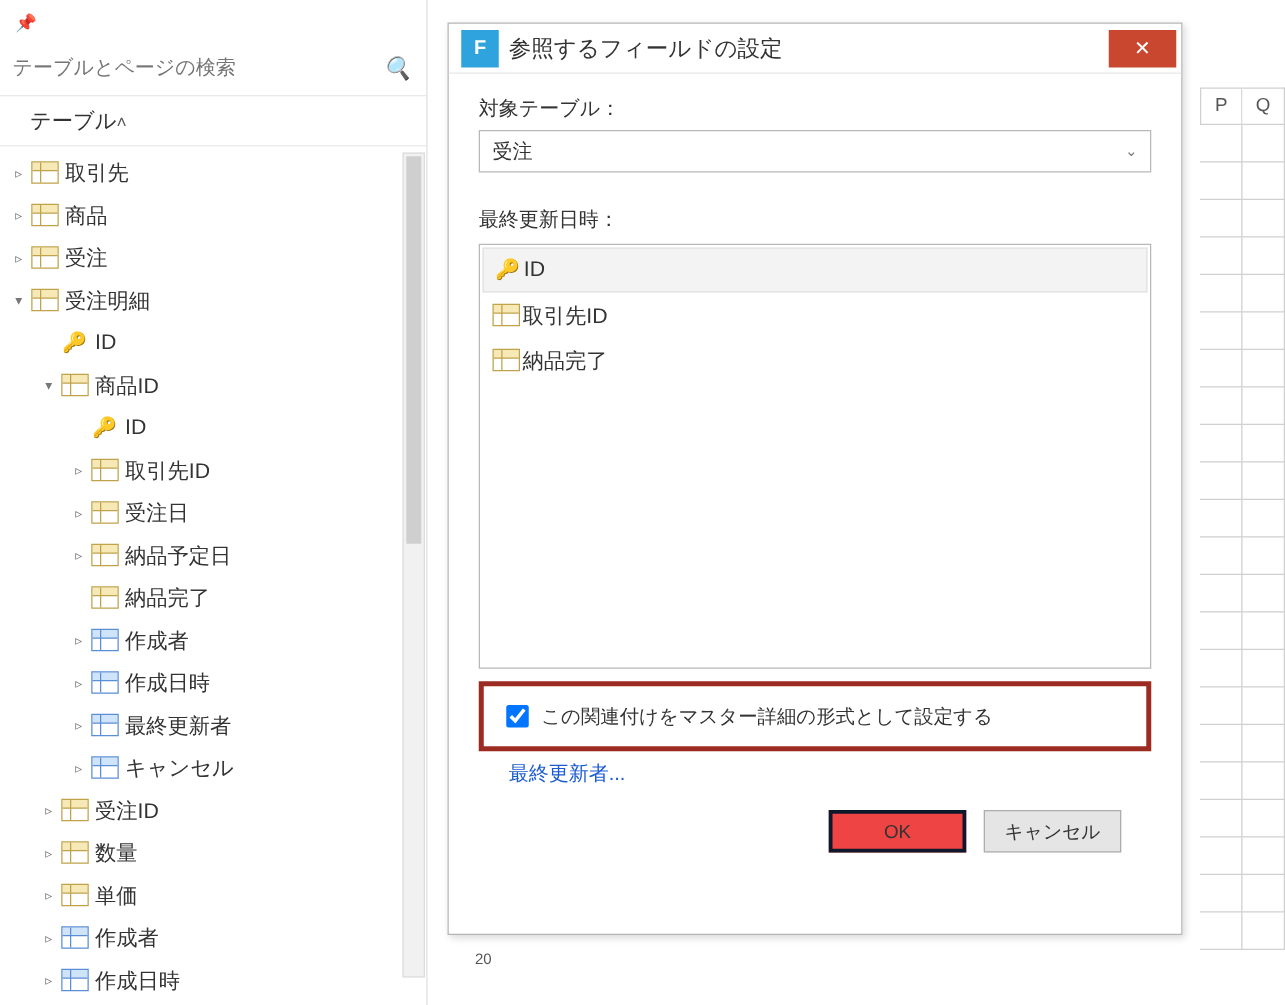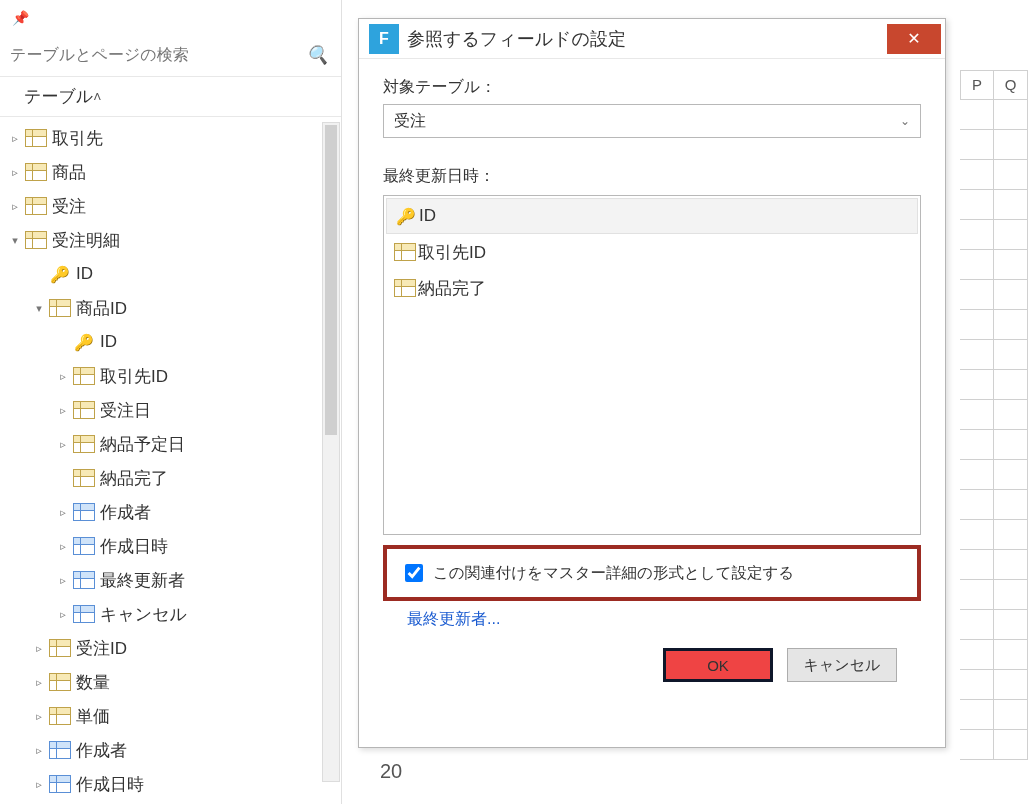--- a/index.html
+++ b/index.html
@@ -144,21 +144,21 @@
     text-align:center;line-height:28px;font-size:15px;background:#fff;color:#555;
   }
   .grid-header .cell:first-child{border-left:1px solid #d0d0d0;}
   .grid-body .row{height:30px;display:flex;}
   .grid-body .row .cell{
     width:34px;height:30px;border-right:1px solid #d0d0d0;border-bottom:1px solid #d0d0d0;
   }
 
   
   .stray-row{
-    position:absolute; left:380px; top:760px; font-size:20px; color:#555;
+    position:absolute; left:380px; top:760px; font-size:12px; color:#555;
   }
 
   
   .dialog {
     position:absolute;
     left:358px; top:18px;
     width:588px; height:730px;
     background:#fff;
     border:1px solid #b5b5b5;
     box-shadow: 2px 2px 6px rgba(0,0,0,0.15);

